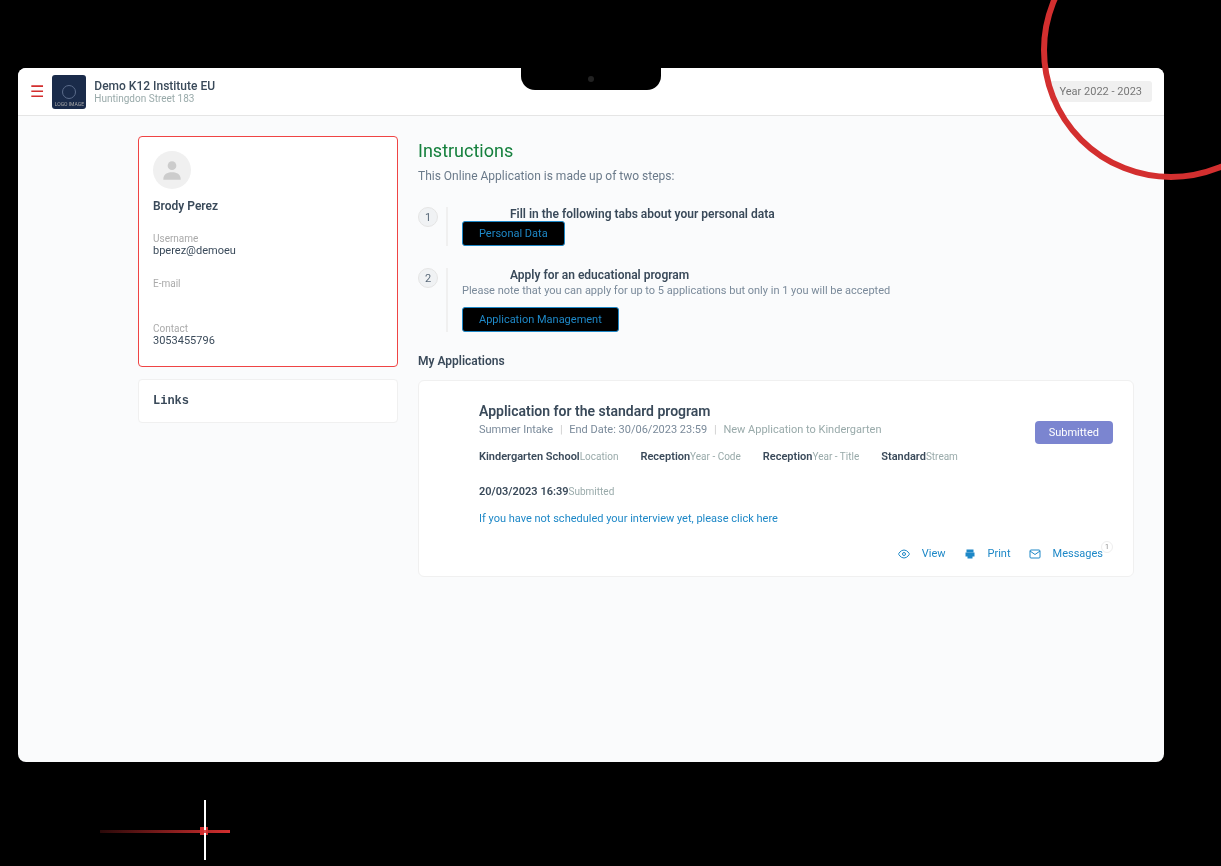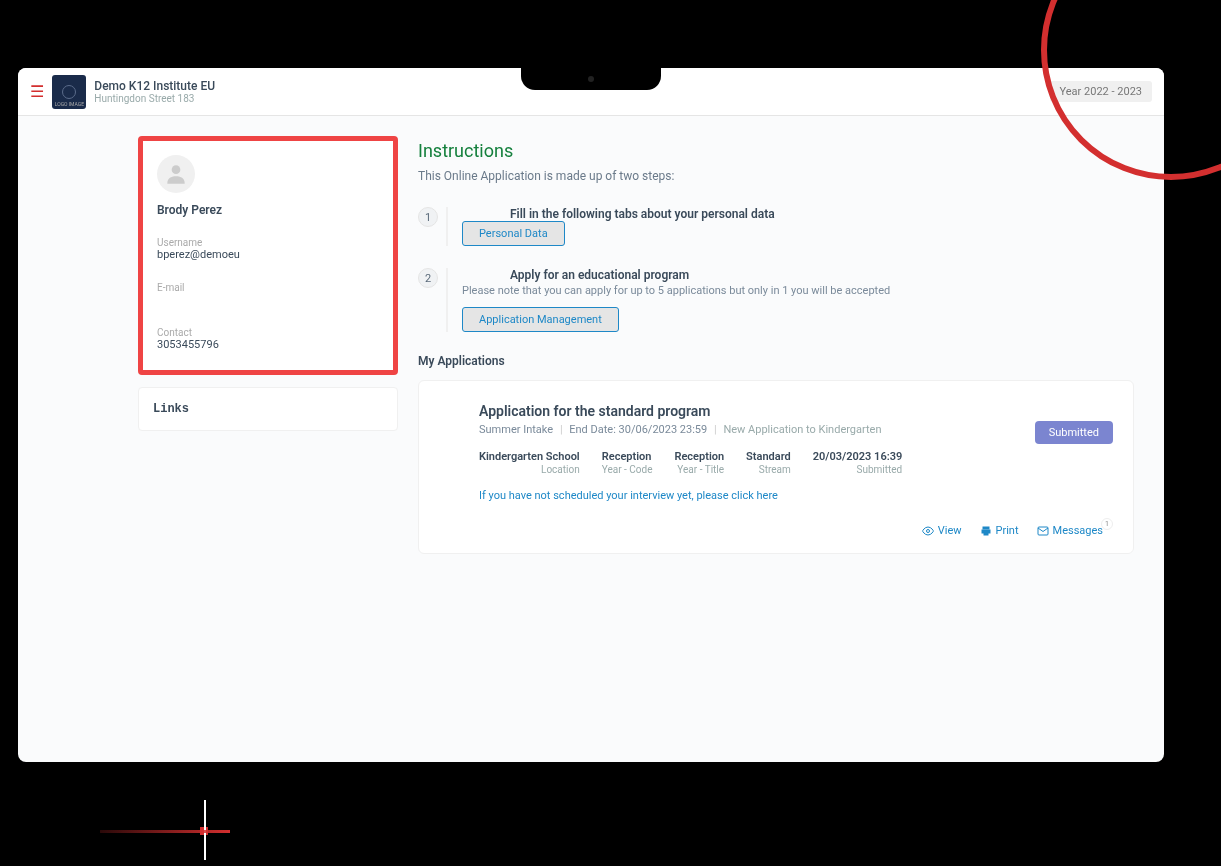--- a/index.html
+++ b/index.html
@@ -19,58 +19,58 @@
     .logo-inner { width: 14px; height: 14px; border: 1px solid #5a6b8a; border-radius: 50%; }
     .logo-text { position: absolute; bottom: 2px; font-size: 5px; color:#aaa;}
     .header-titles { display: flex; flex-direction: column; }
     .inst-name { font-size: 12px; color: #3a4a5a; font-weight: 500; }
     .inst-addr { font-size: 10px; color: #9aa; }
     .year-badge { background: #f0f0f0; color: #777; font-size: 11px; padding: 4px 10px; border-radius: 3px; }
     
     .content-wrap { display: flex; padding: 20px 0 0 0; }
     
     .sidebar-col { width: 260px; margin-left: 120px; }
-    .profile-card { background: #fff; padding: 14px; border: 5px solid #ef4444; border-radius: 4px; margin-bottom: 12px;}
+    .profile-card { background: #fff; padding: 14px; border: 1px solid #ef4444; border-radius: 4px; margin-bottom: 12px;}
     .avatar-circle { width: 38px; height: 38px; border-radius: 50%; background: #f0f0f0; display: flex; align-items: center; justify-content: center; margin-bottom: 10px; }
     .avatar-svg { width: 26px; height: 26px; fill: #ccc; }
     .profile-name { font-size: 12px; font-weight: 600; color: #3a4a5a; margin-bottom: 6px; }
     .field-label { font-size: 10px; color: #aaa; margin-top: 20px; }
     .field-value { font-size: 11px; color: #3a4a5a; margin-bottom: 4px; min-height: 14px;}
     .links-card { background: #fff; padding: 14px; border: 1px solid #f0f0f0; border-radius: 4px; }
     .links-title { font-size: 12px; font-weight: 600; color: #3a4a5a; font-family: Liberation Mono, monospace; }
     
     .main-col { flex: 1; padding: 0 30px 0 20px; }
     .instr-title { font-size: 18px; color: #15803d; margin-bottom: 8px; margin-top: 4px;}
     .instr-sub { font-size: 12px; color: #6a7a8a; margin-bottom: 24px; }
     
     .step-row { display: flex; gap: 14px; margin-bottom: 22px; }
     .step-num { width: 20px; height: 20px; border-radius: 50%; background: #f0f2f4; color: #5a6a7a; font-size: 11px; display: flex; align-items: center; justify-content: center; border: 1px solid #e5e5e5; flex-shrink: 0;}
     .step-body { flex: 1; border-left: 2px solid #f0f0f0; padding-left: 14px; margin-left: -6px;}
     .step-title { font-size: 12px; font-weight: 600; color: #3a4a5a; padding-left: 48px; }
     .step-desc { font-size: 11px; color: #7a8a9a; margin-top: 2px; margin-bottom: 10px; }
-    .outline-btn { border: 1px solid #1e88c7; color: #1e88c7; background: #e5e5e5; padding: 5px 16px; font-size: 11px; border-radius: 3px; cursor: pointer; }
+    .outline-btn { border: 1px solid #1e88c7; color: #1e88c7; background: #000000; padding: 5px 16px; font-size: 11px; border-radius: 3px; cursor: pointer; }
     
     .myapps-title { font-size: 12px; font-weight: 600; color: #3a4a5a; margin-bottom: 12px; margin-top: 10px;}
     .app-card { background: #fff; border: 1px solid #f0f0f0; border-radius: 6px; padding: 22px 30px 16px 60px; position: relative;}
     .app-title { font-size: 14px; font-weight: 600; color: #3a4a5a; margin-bottom: 4px;}
     .app-meta-row { font-size: 11px; color: #7a8a9a; margin-bottom: 14px;}
     .app-meta-row .sep { color: #ccc; margin: 0 4px;}
     .app-meta-new { color: #9aa;}
     
     .app-grid { display: flex; gap: 22px; margin-bottom: 14px; flex-wrap: wrap;}
-    .grid-col { display: flex; flex-direction: column; }
+    .grid-col { display: flex; flex-direction: row; }
     .grid-val { font-size: 11px; font-weight: 600; color: #3a4a5a;}
     .grid-lab { font-size: 10px; color: #9aa; margin-top: 1px; text-align: right;}
     
     .interview-link { font-size: 11px; color: #1e88c7; cursor: pointer; }
     
     .status-badge { position: absolute; right: 20px; top: 40px; background: #7b85d0; color: #fff; font-size: 11px; padding: 5px 14px; border-radius: 4px;}
     
     .card-actions { display: flex; justify-content: flex-end; gap: 18px; margin-top: 22px; align-items: center;}
-    .action-link { color: #1e88c7; font-size: 11px; display: inline-flex; align-items: center; gap: 4px; cursor: pointer; position: relative;}
+    .action-link { color: #1e88c7; font-size: 11px; display: inline-flex; align-items: center; gap: 12px; cursor: pointer; position: relative;}
     .msg-dot { position: absolute; top: -6px; right: -10px; width: 12px; height: 12px; border-radius: 50%; background: #fff; border: 1px solid #eee; font-size: 7px; color:#888; display:flex;align-items:center;justify-content:center;}
     
     .bottom-red-line { position: absolute; left: 100px; top: 830px; width: 130px; height: 3px; background: linear-gradient(to right, rgba(211,47,47,0.2), #d32f2f); z-index: 50;}
     .bottom-red-dot { position: absolute; left: 200px; top: 827px; width: 8px; height: 8px; background:#d32f2f;}
     .bottom-white-v { position: absolute; left: 204px; top: 800px; width: 2px; height: 60px; background:#fff;}
   </style>
 </head>
 <body>
 
 <div class="red-circle"></div>

